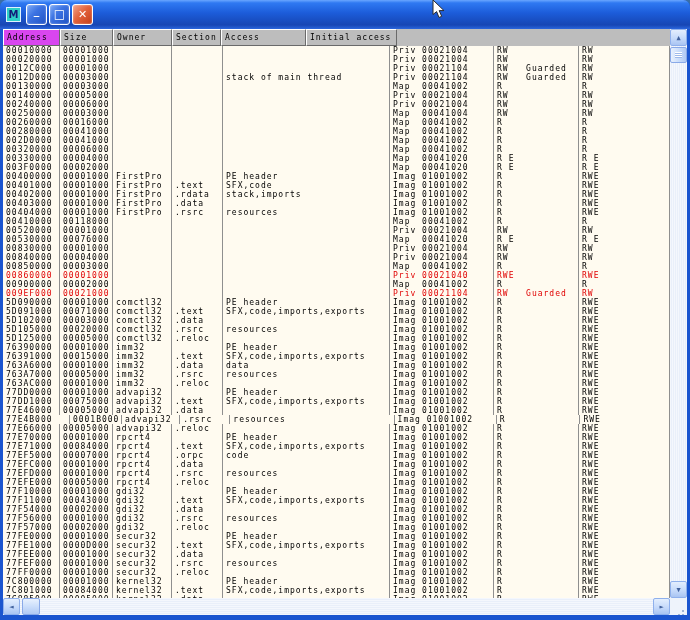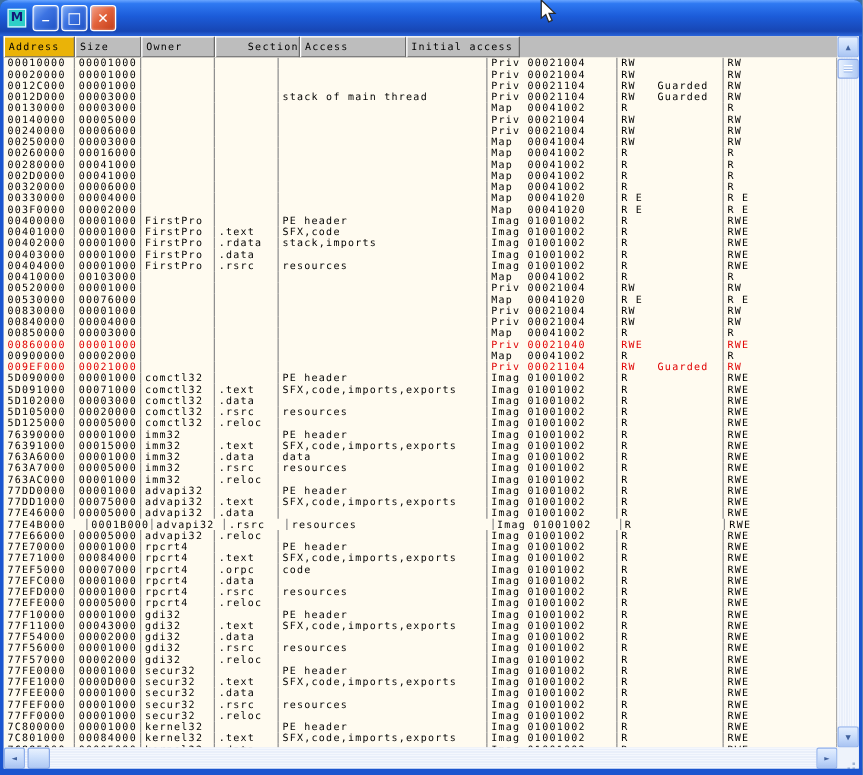--- a/index.html
+++ b/index.html
@@ -52,21 +52,21 @@
 
   
   .header { display:flex; height:17px; background:#bdbdbd; }
   .hcell {
     height:17px; line-height:15px; padding-left:3px;
     background:#bdbdbd; color:#000;
     font-size:8px; letter-spacing:1px; white-space:pre; overflow:hidden;
     border-top:1px solid #ffffff; border-left:1px solid #ffffff;
     border-right:1px solid #6a6a6a; border-bottom:1px solid #6a6a6a;
   }
-  .hcell.hl { background:#eab308; }
+  .hcell.hl { background:#d946ef; }
 
   
   .rows { height:552px; overflow:hidden; background:#fffbf0; }
   .row { display:flex; height:9px; }
   .cell {
     height:9px; line-height:9px; padding-left:3px;
     font-size:8px; letter-spacing:1px; white-space:pre; overflow:hidden;
     color:#000; border-right:1px solid #8f8f8f;
   }
   .row.red .cell { color:#e00000; }
@@ -135,21 +135,21 @@
         </div>
     </div>
   </div>
 
   <div class="body">
     <div class="main-col">
       <div class="header" id="header">
           <div class="hcell hl" style="width: 57px;">Address</div>
           <div class="hcell" style="width: 53px;">Size</div>
           <div class="hcell" style="width: 59px;">Owner</div>
-          <div class="hcell" style="width: 68px; text-align: right;">Section</div>
+          <div class="hcell" style="width: 49px;">Section</div>
           <div class="hcell" style="width: 85px;">Access</div>
           <div class="hcell" style="width: 91px;">Initial access</div>
         </div>
       <div class="rows" id="rows">
           <div class="row">
             <div class="cell c0" style="width: 57px;">00010000</div>
             <div class="cell c1" style="width: 53px;">00001000</div>
             <div class="cell c2" style="width: 59px;"></div>
             <div class="cell c3" style="width: 51px;"></div>
             <div class="cell c4" style="width: 167px;"></div>
@@ -332,21 +332,21 @@
             <div class="cell c1" style="width: 53px;">00001000</div>
             <div class="cell c2" style="width: 59px;">FirstPro</div>
             <div class="cell c3" style="width: 51px;">.rsrc</div>
             <div class="cell c4" style="width: 167px;">resources</div>
             <div class="cell c5" style="width: 104px;">Imag 01001002</div>
             <div class="cell c6" style="width: 85px;">R</div>
             <div class="cell c7" style="width: 91px;">RWE</div>
           </div>
           <div class="row">
             <div class="cell c0" style="width: 57px;">00410000</div>
-            <div class="cell c1" style="width: 53px;">00103000</div>
+            <div class="cell c1" style="width: 53px;">00118000</div>
             <div class="cell c2" style="width: 59px;"></div>
             <div class="cell c3" style="width: 51px;"></div>
             <div class="cell c4" style="width: 167px;"></div>
             <div class="cell c5" style="width: 104px;">Map  00041002</div>
             <div class="cell c6" style="width: 85px;">R</div>
             <div class="cell c7" style="width: 91px;">R</div>
           </div>
           <div class="row">
             <div class="cell c0" style="width: 57px;">00520000</div>
             <div class="cell c1" style="width: 53px;">00001000</div>

